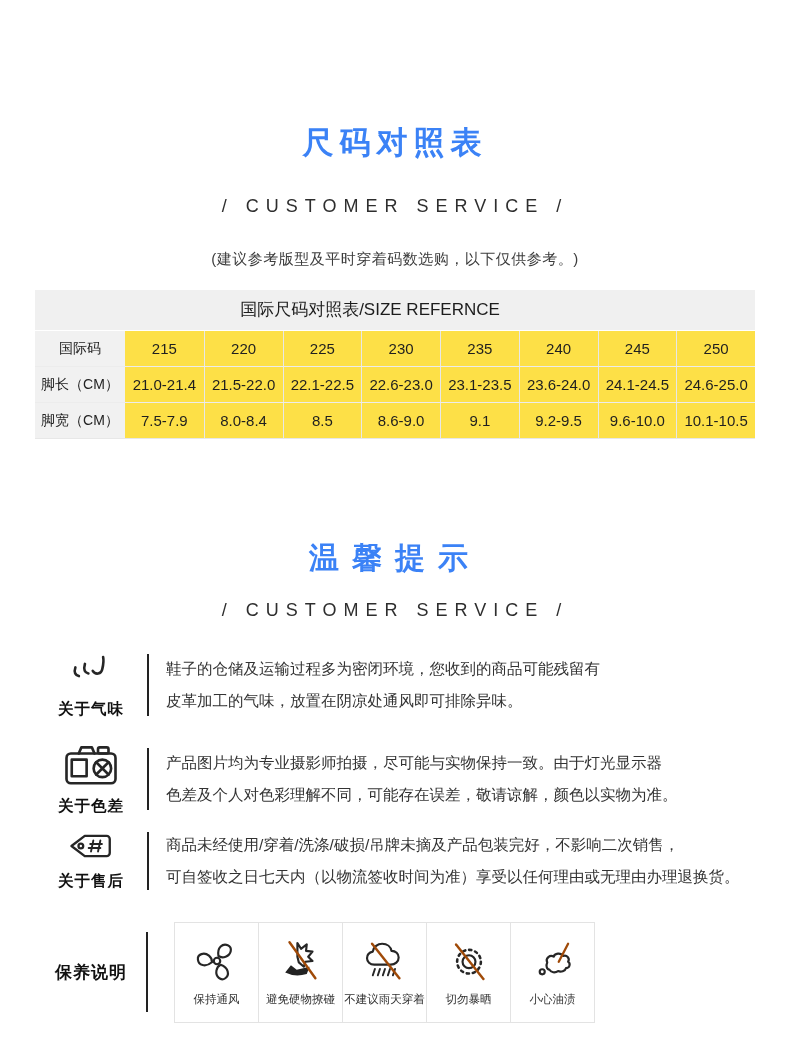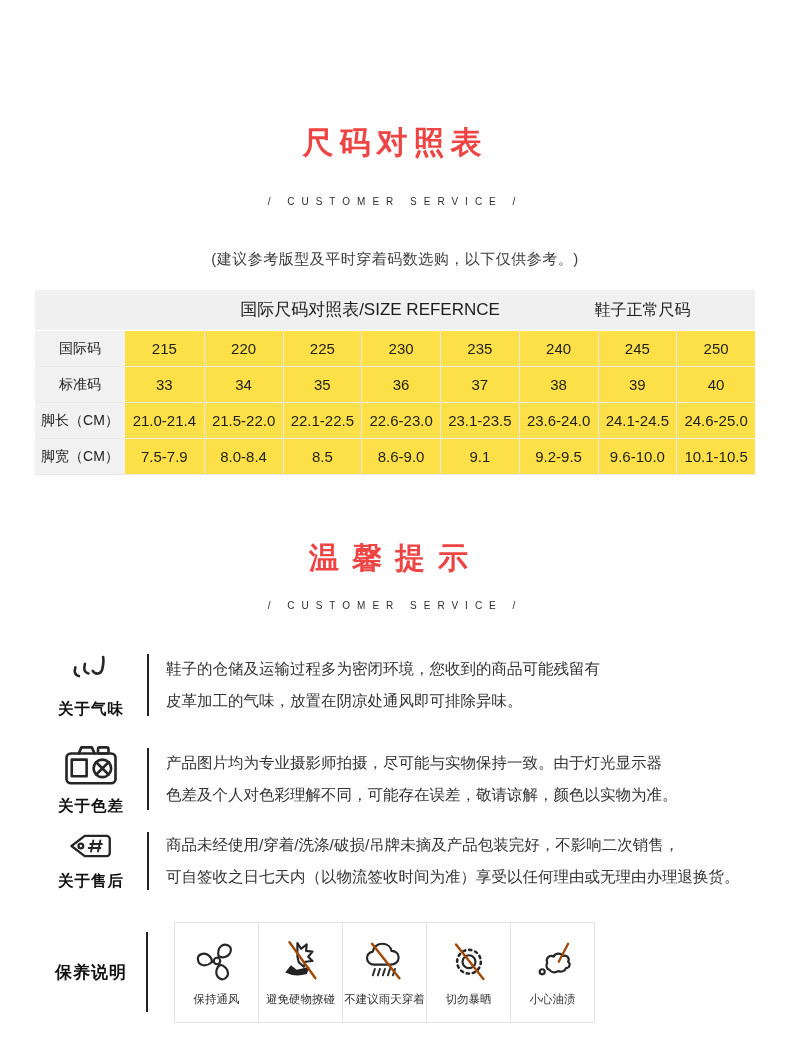--- a/index.html
+++ b/index.html
@@ -3,24 +3,24 @@
 <meta charset="utf-8">
 <style>
   * { margin:0; padding:0; box-sizing:border-box; }
   html,body { background:#ffffff; }
   .page {
     position:relative; width:790px; height:1062px; background:#ffffff;
     font-family:"Liberation Sans","DejaVu Sans",sans-serif; color:#333;
     overflow:hidden; margin:0 auto;
   }
   
-  .big-title { position:absolute; width:100%; text-align:center; font-weight:bold; color:#ef4444; }
+  .big-title { position:absolute; width:100%; text-align:center; font-weight:bold; color:#3b82f6; }
   .title1 { top:122px; font-size:31px; letter-spacing:6px; }
   .title2 { top:538px; font-size:30px; letter-spacing:13px; }
-  .cs-line { position:absolute; width:100%; text-align:center; font-size:10px; color:#2e2e2e; letter-spacing:7px; }
+  .cs-line { position:absolute; width:100%; text-align:center; font-size:18px; color:#2e2e2e; letter-spacing:7px; }
   .cs1 { top:196px; }
   .cs2 { top:600px; }
   .note-line { position:absolute; top:250px; width:100%; text-align:center; font-size:15px; color:#3d3d3d; letter-spacing:0.5px; }
 
   
   .size-table { position:absolute; left:35px; top:290px; width:720px; font-size:15px; }
   .st-header { position:relative; height:40px; background:#f0f0f0; margin-bottom:1px; }
   .st-header .h-left { position:absolute; left:0; top:0; width:670px; height:40px; line-height:40px; text-align:center; font-size:17px; color:#1c1c1c; }
   .st-header .h-right { position:absolute; right:10px; top:0; width:205px; height:40px; line-height:40px; text-align:center; font-size:16px; color:#1c1c1c; }
   .st-row { display:grid; grid-template-columns:90px repeat(8,1fr); height:36px; border-bottom:1px solid #ececec; }
@@ -57,46 +57,34 @@
 
 <div class="page">
 
   <div class="big-title title1">尺码对照表</div>
   <div class="cs-line cs1">/ CUSTOMER SERVICE /</div>
   <div class="note-line">(建议参考版型及平时穿着码数选购，以下仅供参考。)</div>
 
   <div class="size-table">
     <div class="st-header">
       <span class="h-left">国际尺码对照表/SIZE REFERNCE</span>
-      <span class="h-right">鞋子正常尺码</span>
     </div>
 
     <div class="st-row">
       <div class="st-cell st-label">国际码</div>
       <div class="st-cell">215</div>
       <div class="st-cell">220</div>
       <div class="st-cell">225</div>
       <div class="st-cell">230</div>
       <div class="st-cell">235</div>
       <div class="st-cell">240</div>
       <div class="st-cell">245</div>
       <div class="st-cell">250</div>
     </div>
 
-    <div class="st-row">
-      <div class="st-cell st-label">标准码</div>
-      <div class="st-cell">33</div>
-      <div class="st-cell">34</div>
-      <div class="st-cell">35</div>
-      <div class="st-cell">36</div>
-      <div class="st-cell">37</div>
-      <div class="st-cell">38</div>
-      <div class="st-cell">39</div>
-      <div class="st-cell">40</div>
-    </div>
 
     <div class="st-row">
       <div class="st-cell st-label">脚长（CM）</div>
       <div class="st-cell">21.0-21.4</div>
       <div class="st-cell">21.5-22.0</div>
       <div class="st-cell">22.1-22.5</div>
       <div class="st-cell">22.6-23.0</div>
       <div class="st-cell">23.1-23.5</div>
       <div class="st-cell">23.6-24.0</div>
       <div class="st-cell">24.1-24.5</div>

